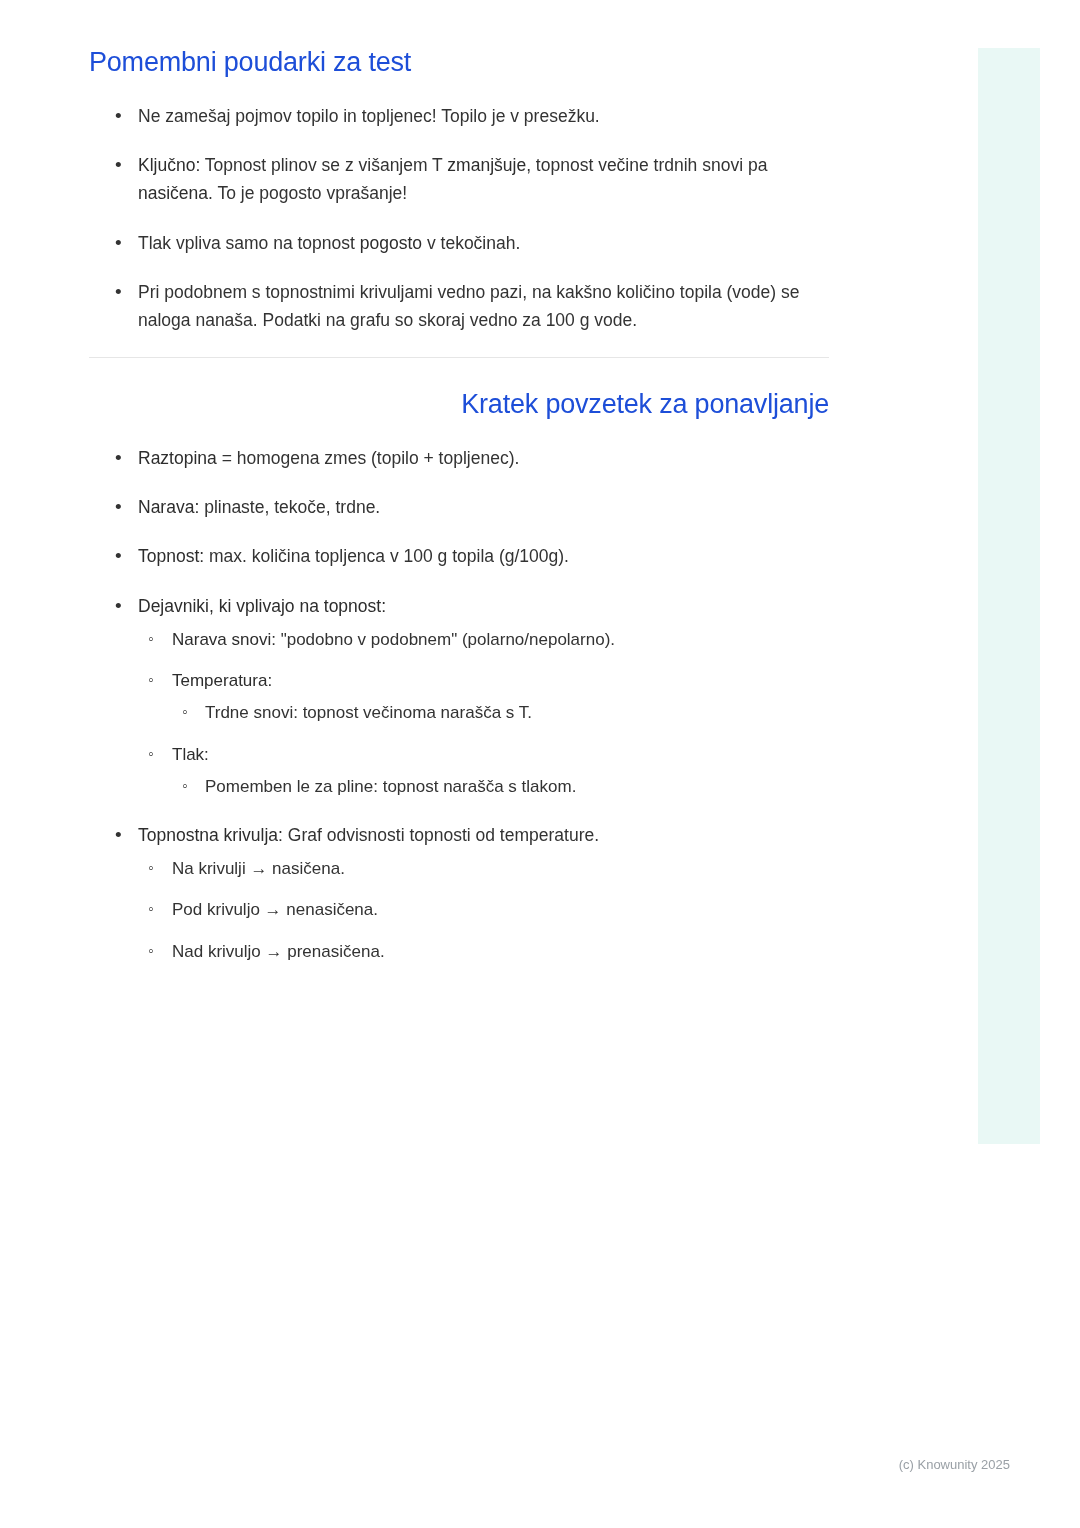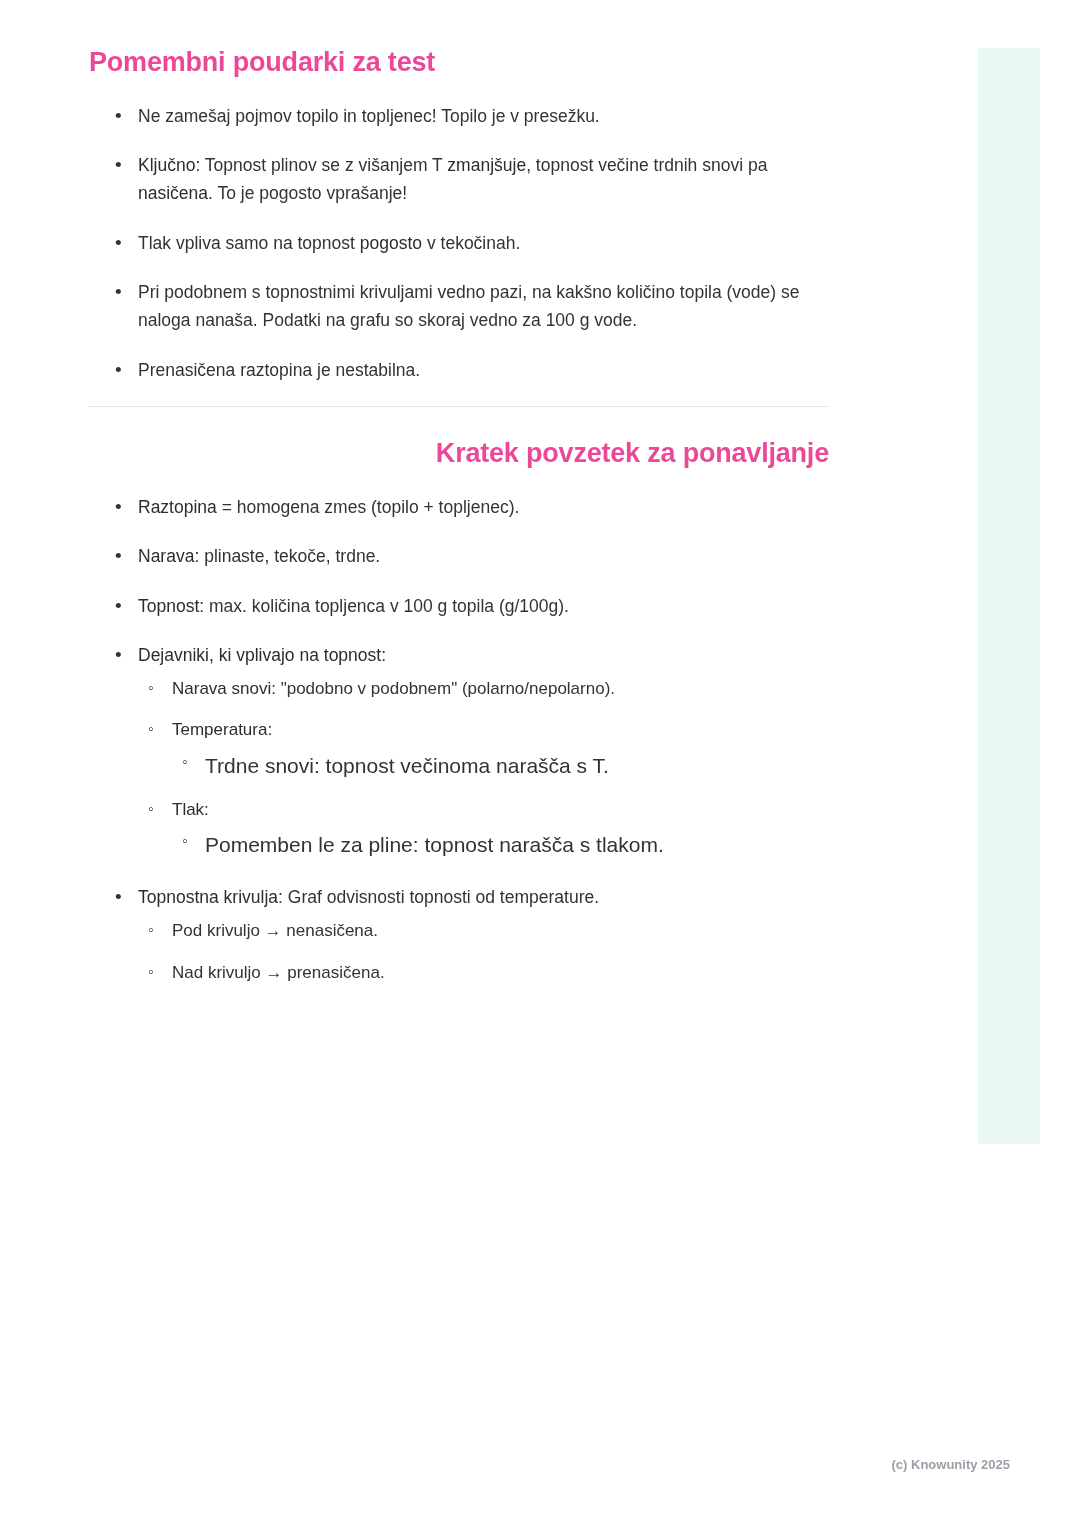--- a/index.html
+++ b/index.html
@@ -32,24 +32,24 @@
   }
 
   .content {
     position: absolute;
     left: 89px;
     top: 46px;
     width: 740px;
   }
 
   h1.section-title {
-    color: #ec4899;
+    color: #1d4ed8;
     font-size: 27px;
     line-height: 1.25;
-    font-weight: bold;
+    font-weight: normal;
     margin: 0 0 22px 0;
     letter-spacing: -0.2px;
   }
 
   h1.section-title.second {
     margin-top: 0;
     text-align: right;
   }
 
   ul.lvl1 {
@@ -98,21 +98,21 @@
 
   ul.lvl3 {
     list-style: none;
     margin: 5px 0 0 0;
     padding: 0;
   }
   ul.lvl3 > li {
     position: relative;
     padding-left: 33px;
     margin-bottom: 12px;
-    font-size: 21px;
+    font-size: 17px;
     line-height: 1.6;
   }
   ul.lvl3 > li::before {
     content: "\25E6";
     position: absolute;
     left: 10px;
     top: 0px;
     font-size: 16px;
     color: #333333;
   }
@@ -133,40 +133,38 @@
 
   .block-2 { margin-top: 0; }
 
   .footer {
     position: absolute;
     right: 70px;
     bottom: 56px;
     font-size: 13px;
     color: #9aa0a6;
     font-family: "Liberation Sans", sans-serif;
-    font-weight: bold;
   }
 </style>
 </head>
 <body>
 
 <div class="page">
 
   <div class="side-bar"></div>
 
   <div class="content">
 
     <div>
       <h1 class="section-title">Pomembni poudarki za test</h1>
       <ul class="lvl1" id="list-0">
           <li><span>Ne zamešaj pojmov topilo in topljenec! Topilo je v presežku.</span></li>
           <li><span><b>Ključno:</b> Topnost plinov se z višanjem T <b>zmanjšuje</b>, topnost večine trdnih snovi pa <b>nasičena</b>. To je pogosto vprašanje!</span></li>
           <li><span>Tlak vpliva samo na topnost <b>pogosto</b> v tekočinah.</span></li>
           <li><span>Pri podobnem s topnostnimi krivuljami vedno pazi, na kakšno količino topila (vode) se naloga nanaša. Podatki na grafu so skoraj vedno za 100 g vode.</span></li>
-          <li><span>Prenasičena raztopina je nestabilna.</span></li>
         </ul>
     </div>
 
     <div class="divider"></div>
 
     <div class="block-2">
       <h1 class="section-title second">Kratek povzetek za ponavljanje</h1>
       <ul class="lvl1" id="list-1">
           <li><span><b>Raztopina</b> = homogena zmes (topilo + topljenec).</span></li>
           <li><span><b>Narava:</b> plinaste, tekoče, trdne.</span></li>
@@ -174,20 +172,21 @@
           <li><span><b>Dejavniki, ki vplivajo na topnost:</b></span><ul class="lvl2">
               <li><span><b>Narava snovi:</b> "podobno v podobnem" (polarno/nepolarno).</span></li>
               <li><span><b>Temperatura:</b></span><ul class="lvl3">
                   <li><span>Trdne snovi: topnost večinoma narašča s T.</span></li>
                 </ul></li>
               <li><span><b>Tlak:</b></span><ul class="lvl3">
                   <li><span>Pomemben le za pline: topnost narašča s tlakom.</span></li>
                 </ul></li>
             </ul></li>
           <li><span><b>Topnostna krivulja:</b> Graf odvisnosti topnosti od temperature.</span><ul class="lvl2">
+              <li><span>Na krivulji → nasičena.</span></li>
               <li><span>Pod krivuljo → nenasičena.</span></li>
               <li><span>Nad krivuljo → prenasičena.</span></li>
             </ul></li>
         </ul>
     </div>
 
   </div>
 
   <div class="footer">(c) Knowunity 2025</div>
 

